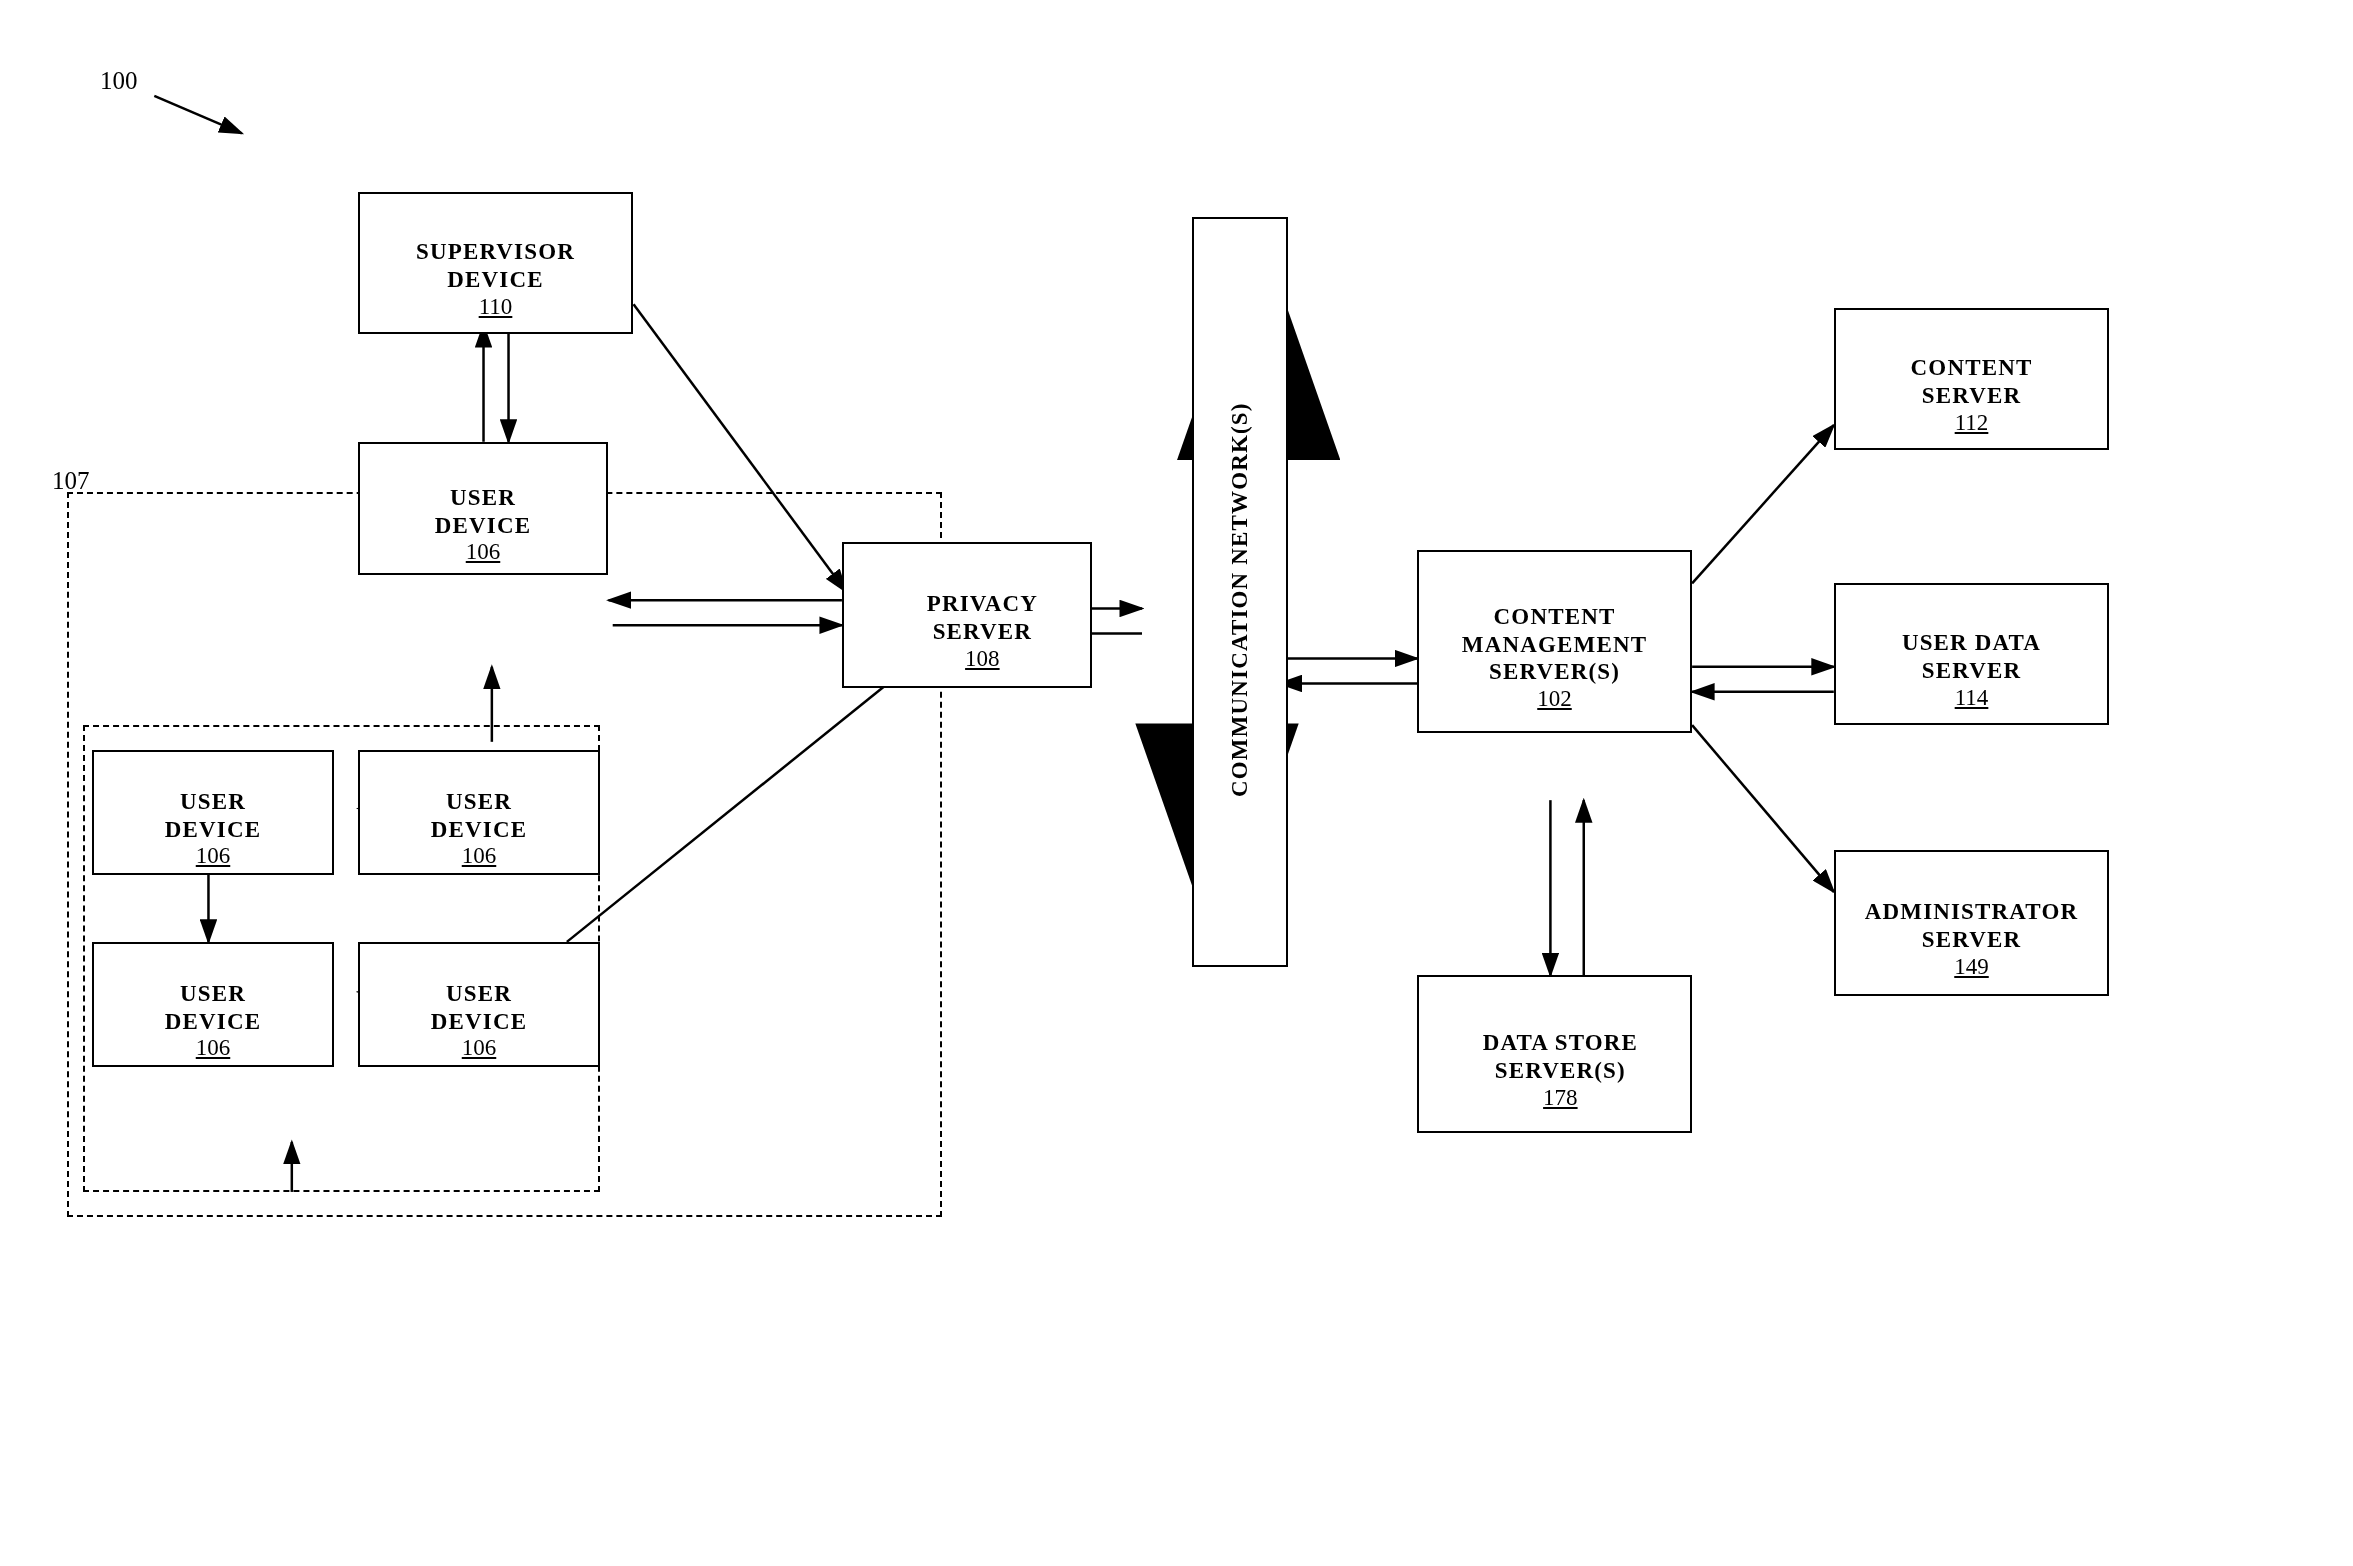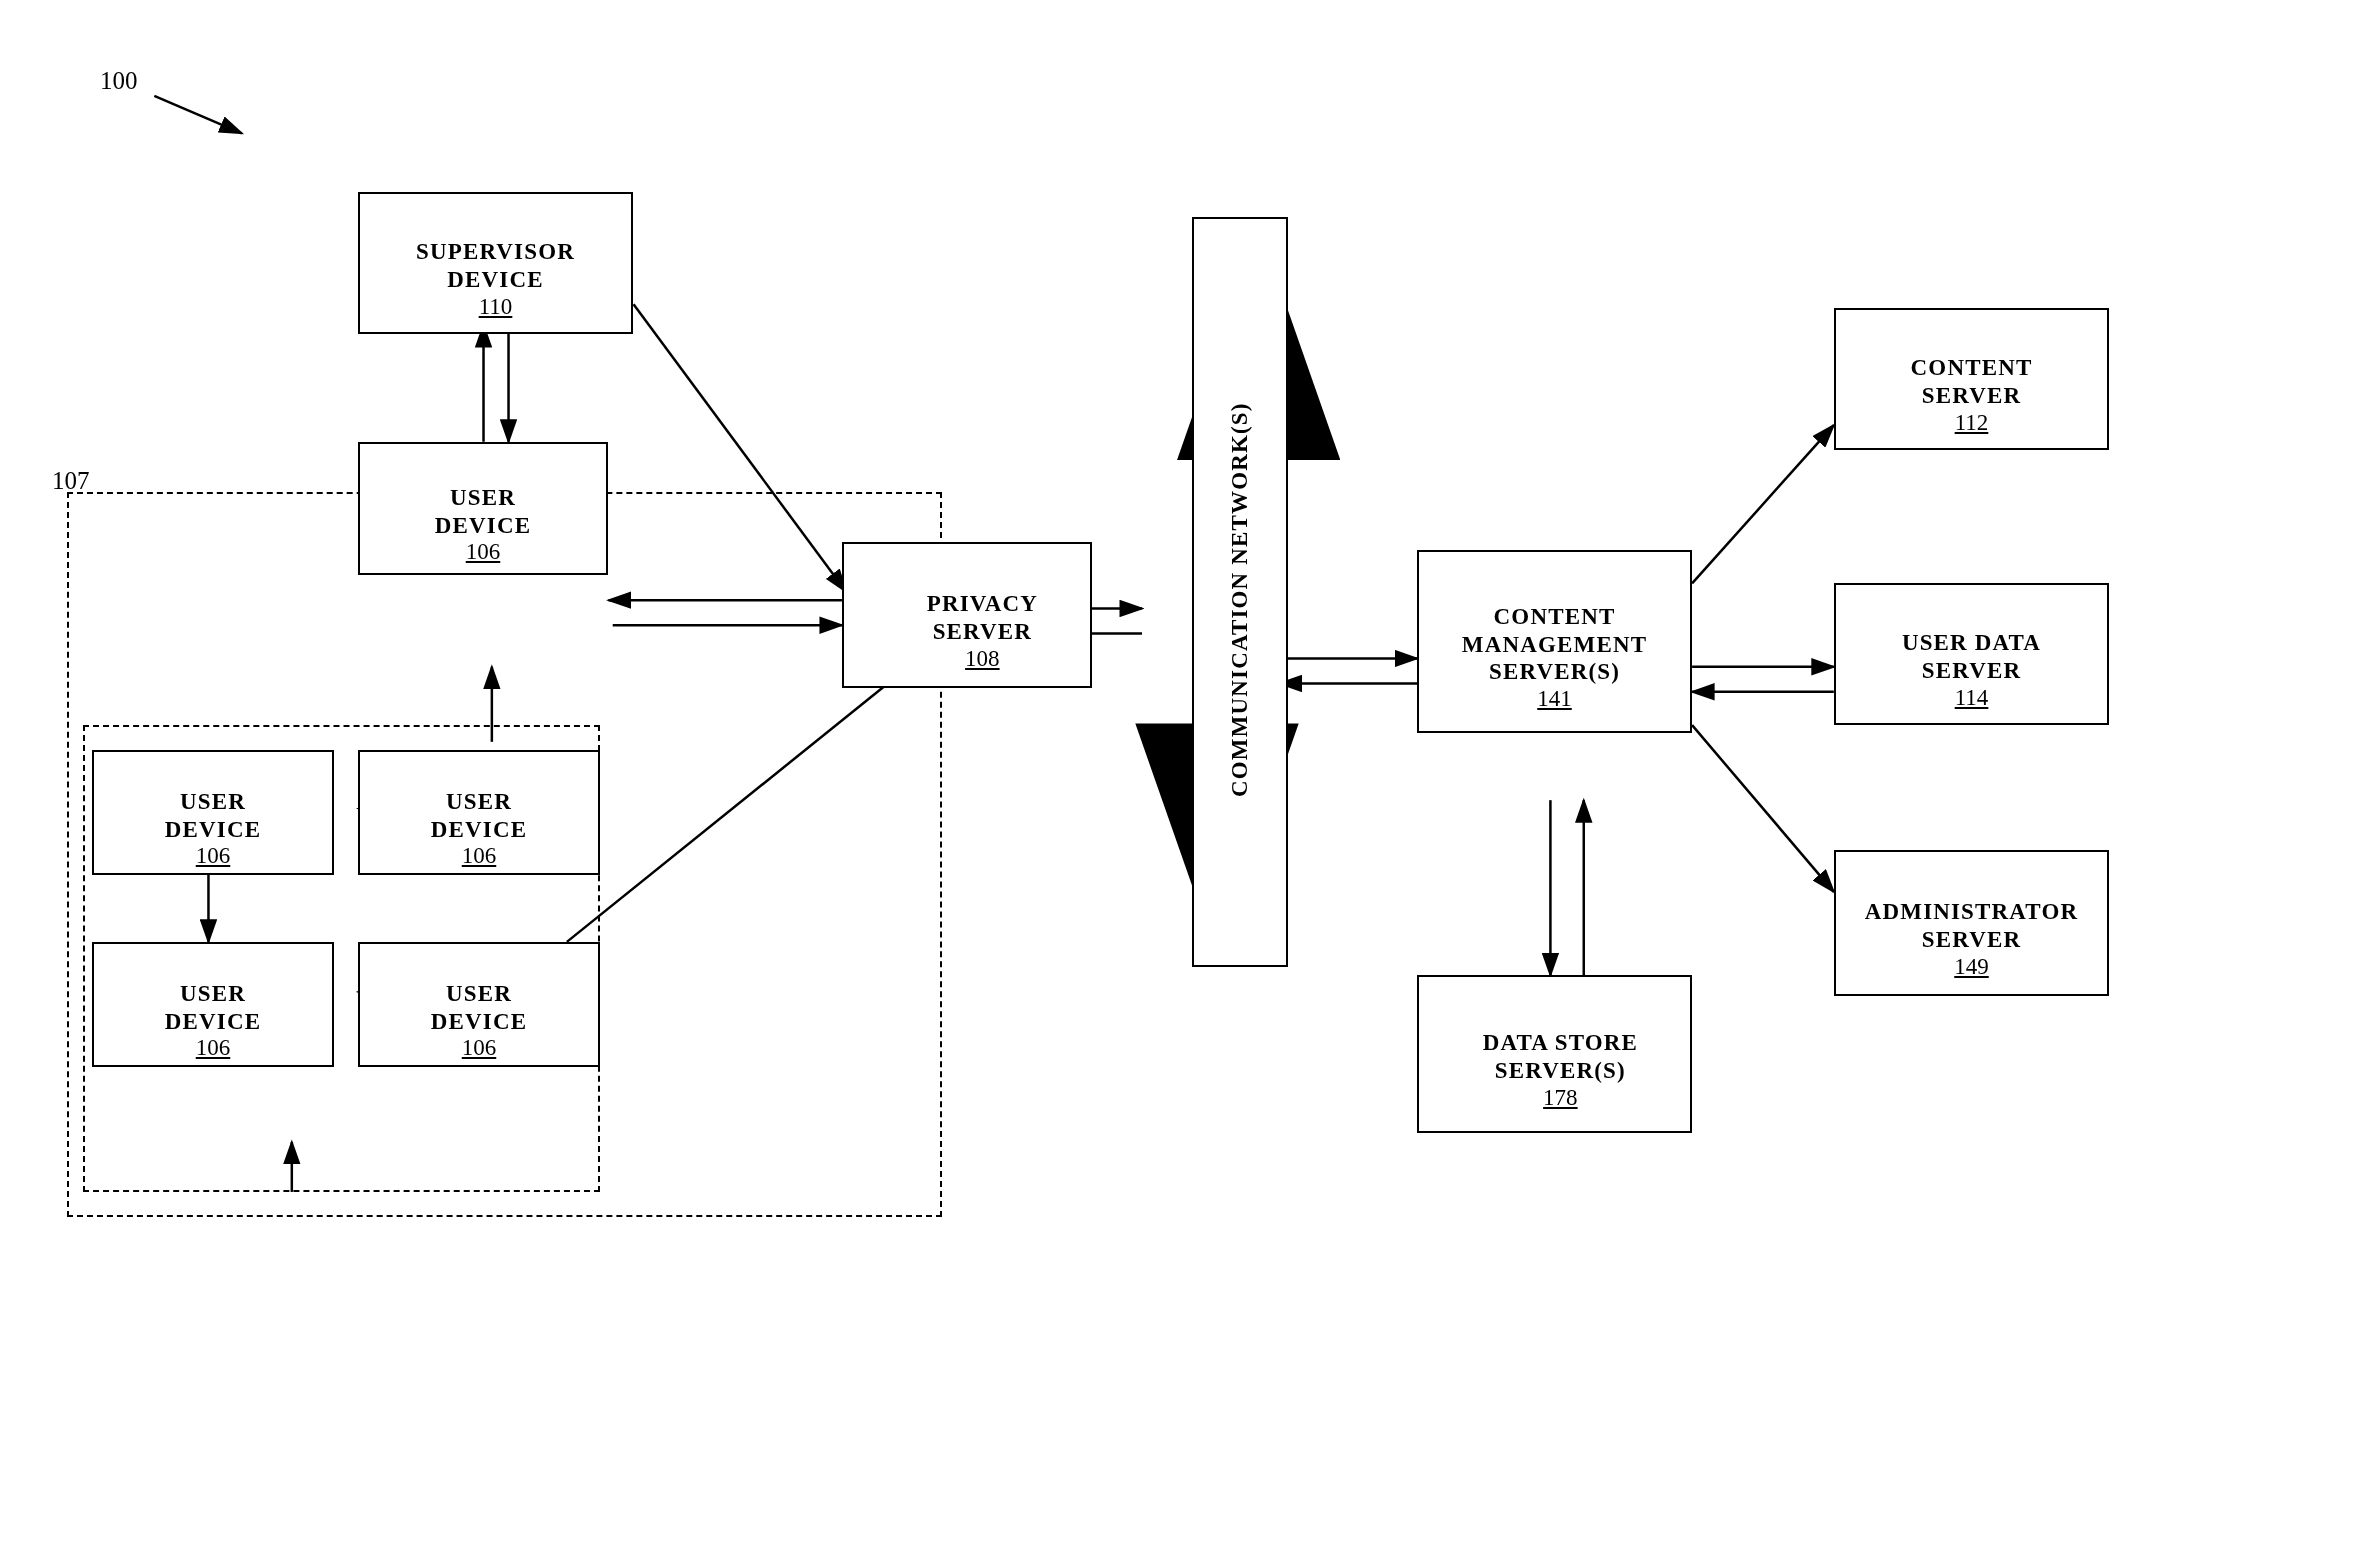--- a/index.html
+++ b/index.html
@@ -214,21 +214,21 @@
     </span>
     <span class="box-number">108</span>
   </div>
 
   <div class="box" style="left:1417px; top:550px; width:275px; height:183px;">
     <span class="box-label">
       <span>Content</span><br>
       <span>Management</span><br>
       <span>Server(s)</span>
     </span>
-    <span class="box-number">141</span>
+    <span class="box-number">102</span>
   </div>
 
   <div class="box" style="left:1834px; top:308px; width:275px; height:142px;">
     <span class="box-label">
       <span>Content</span><br>
       <span>Server</span>
     </span>
     <span class="box-number">112</span>
   </div>
 

